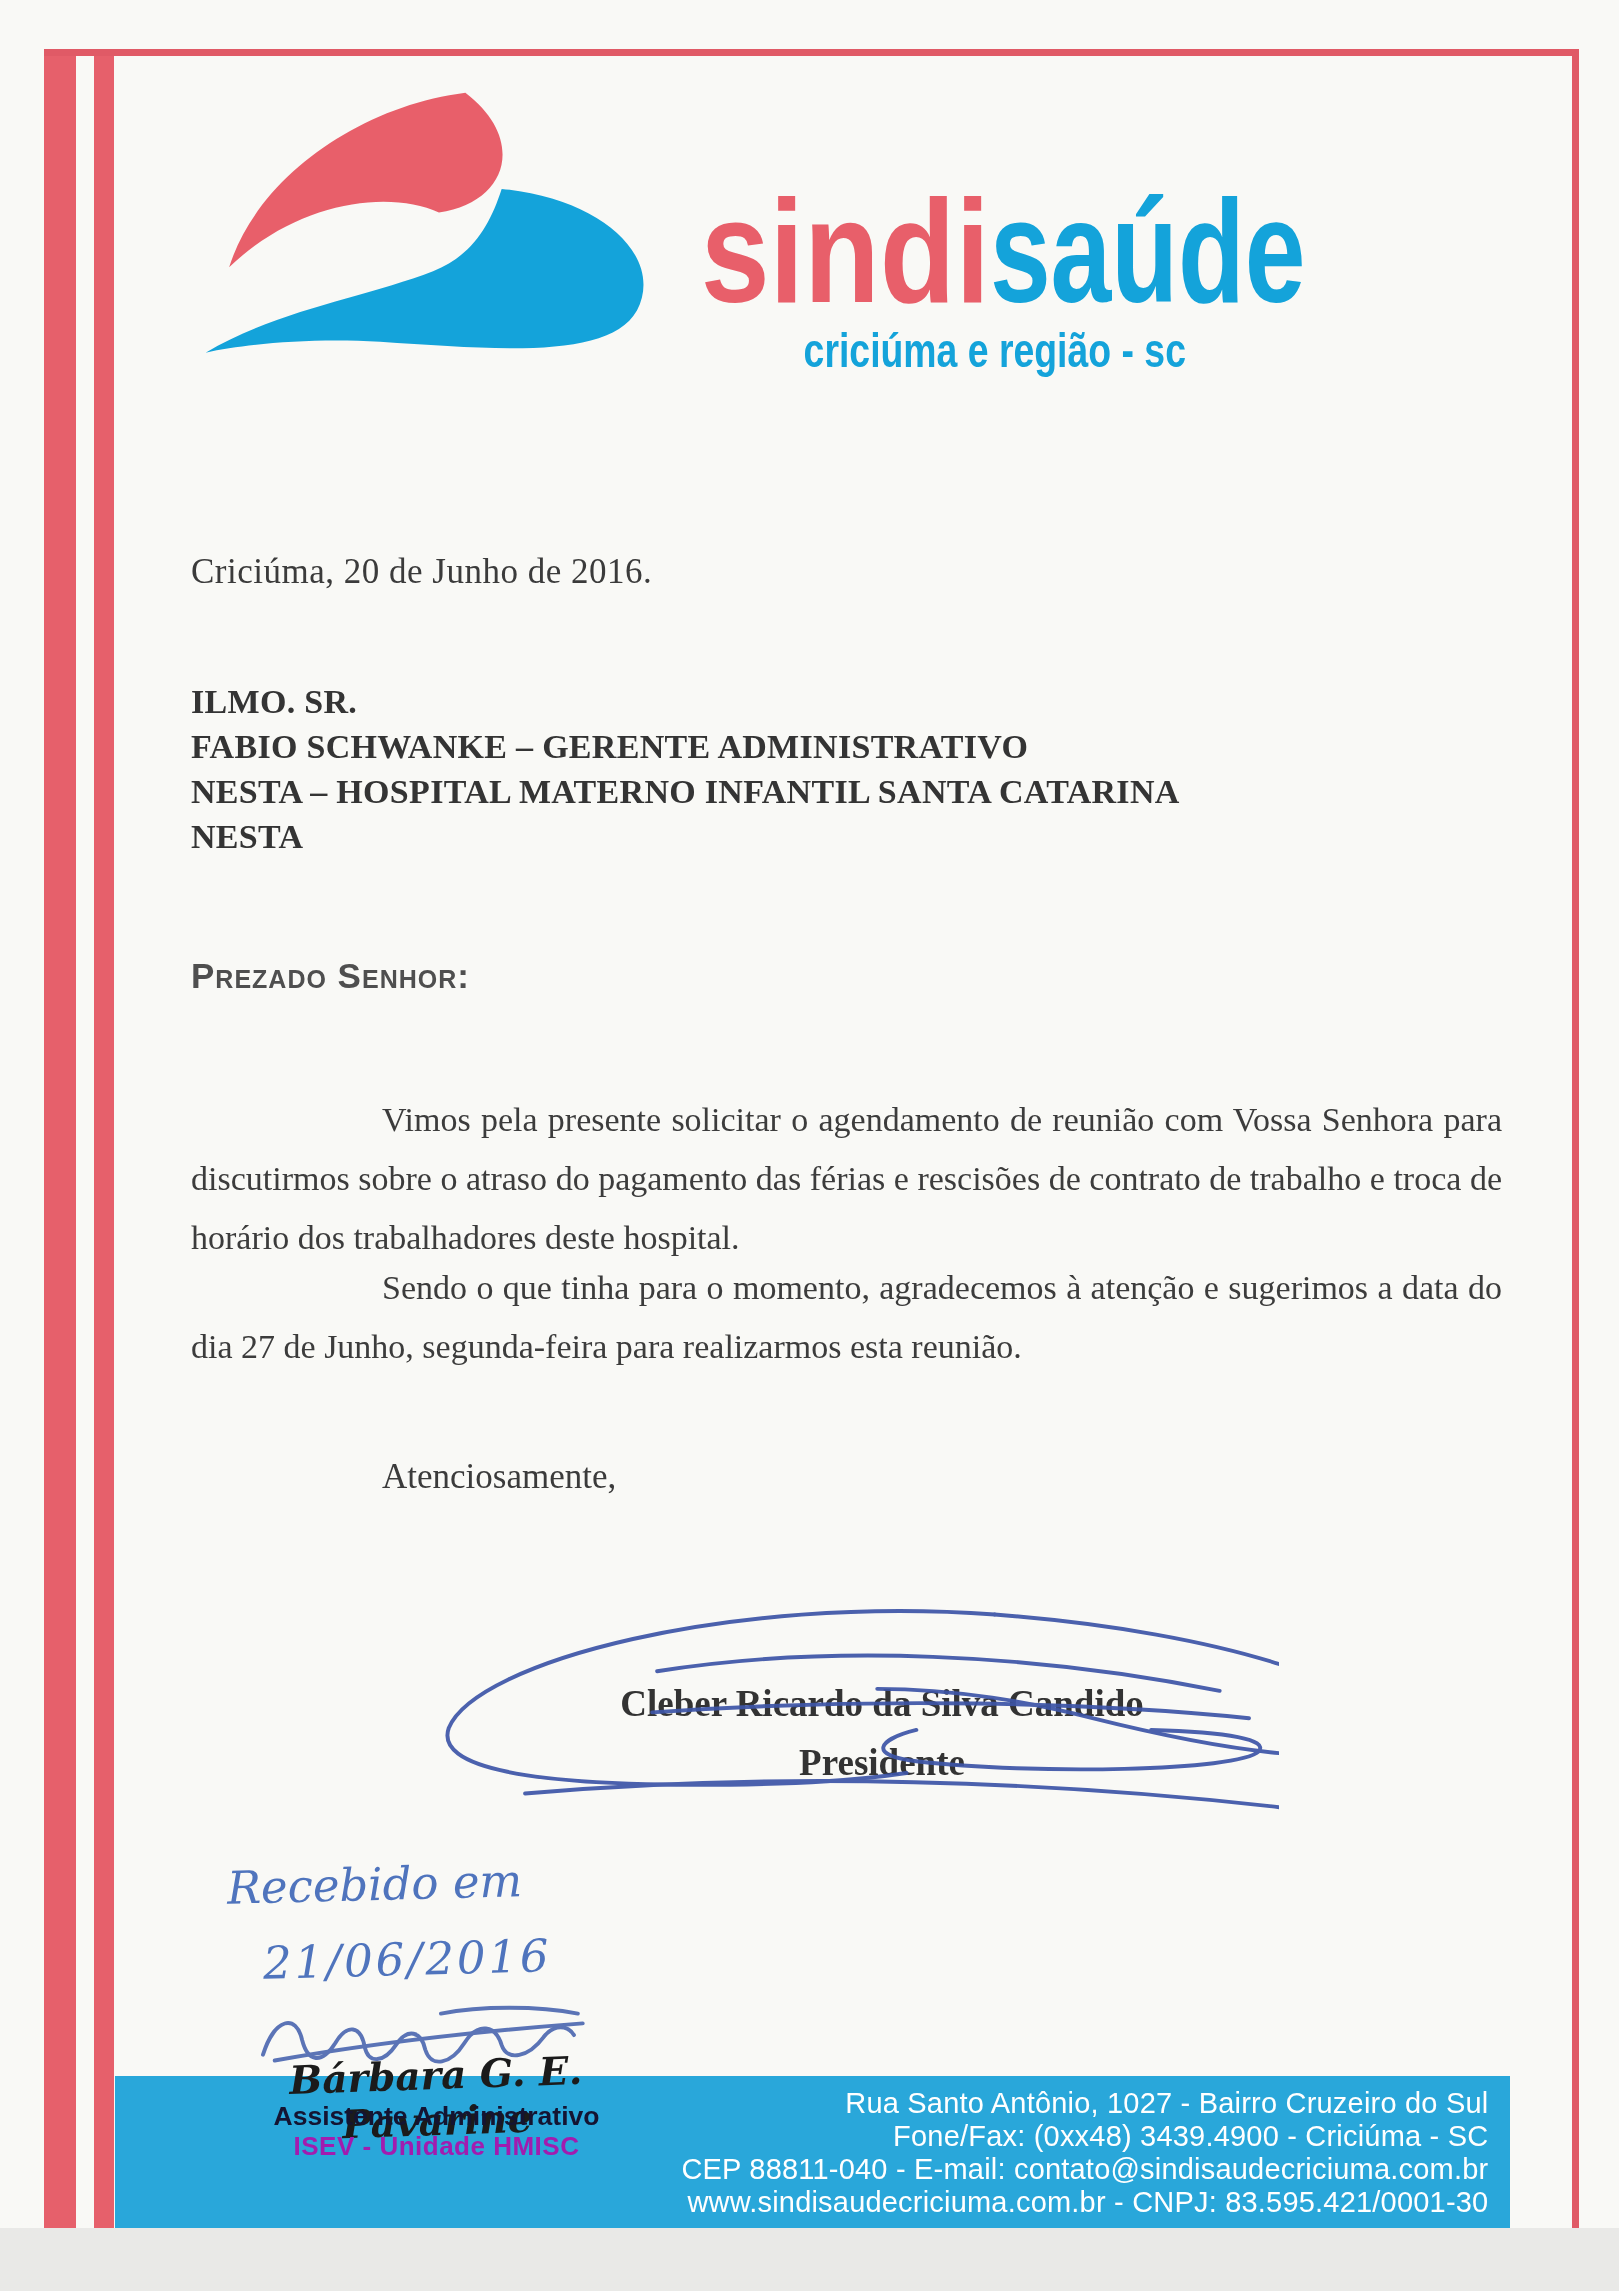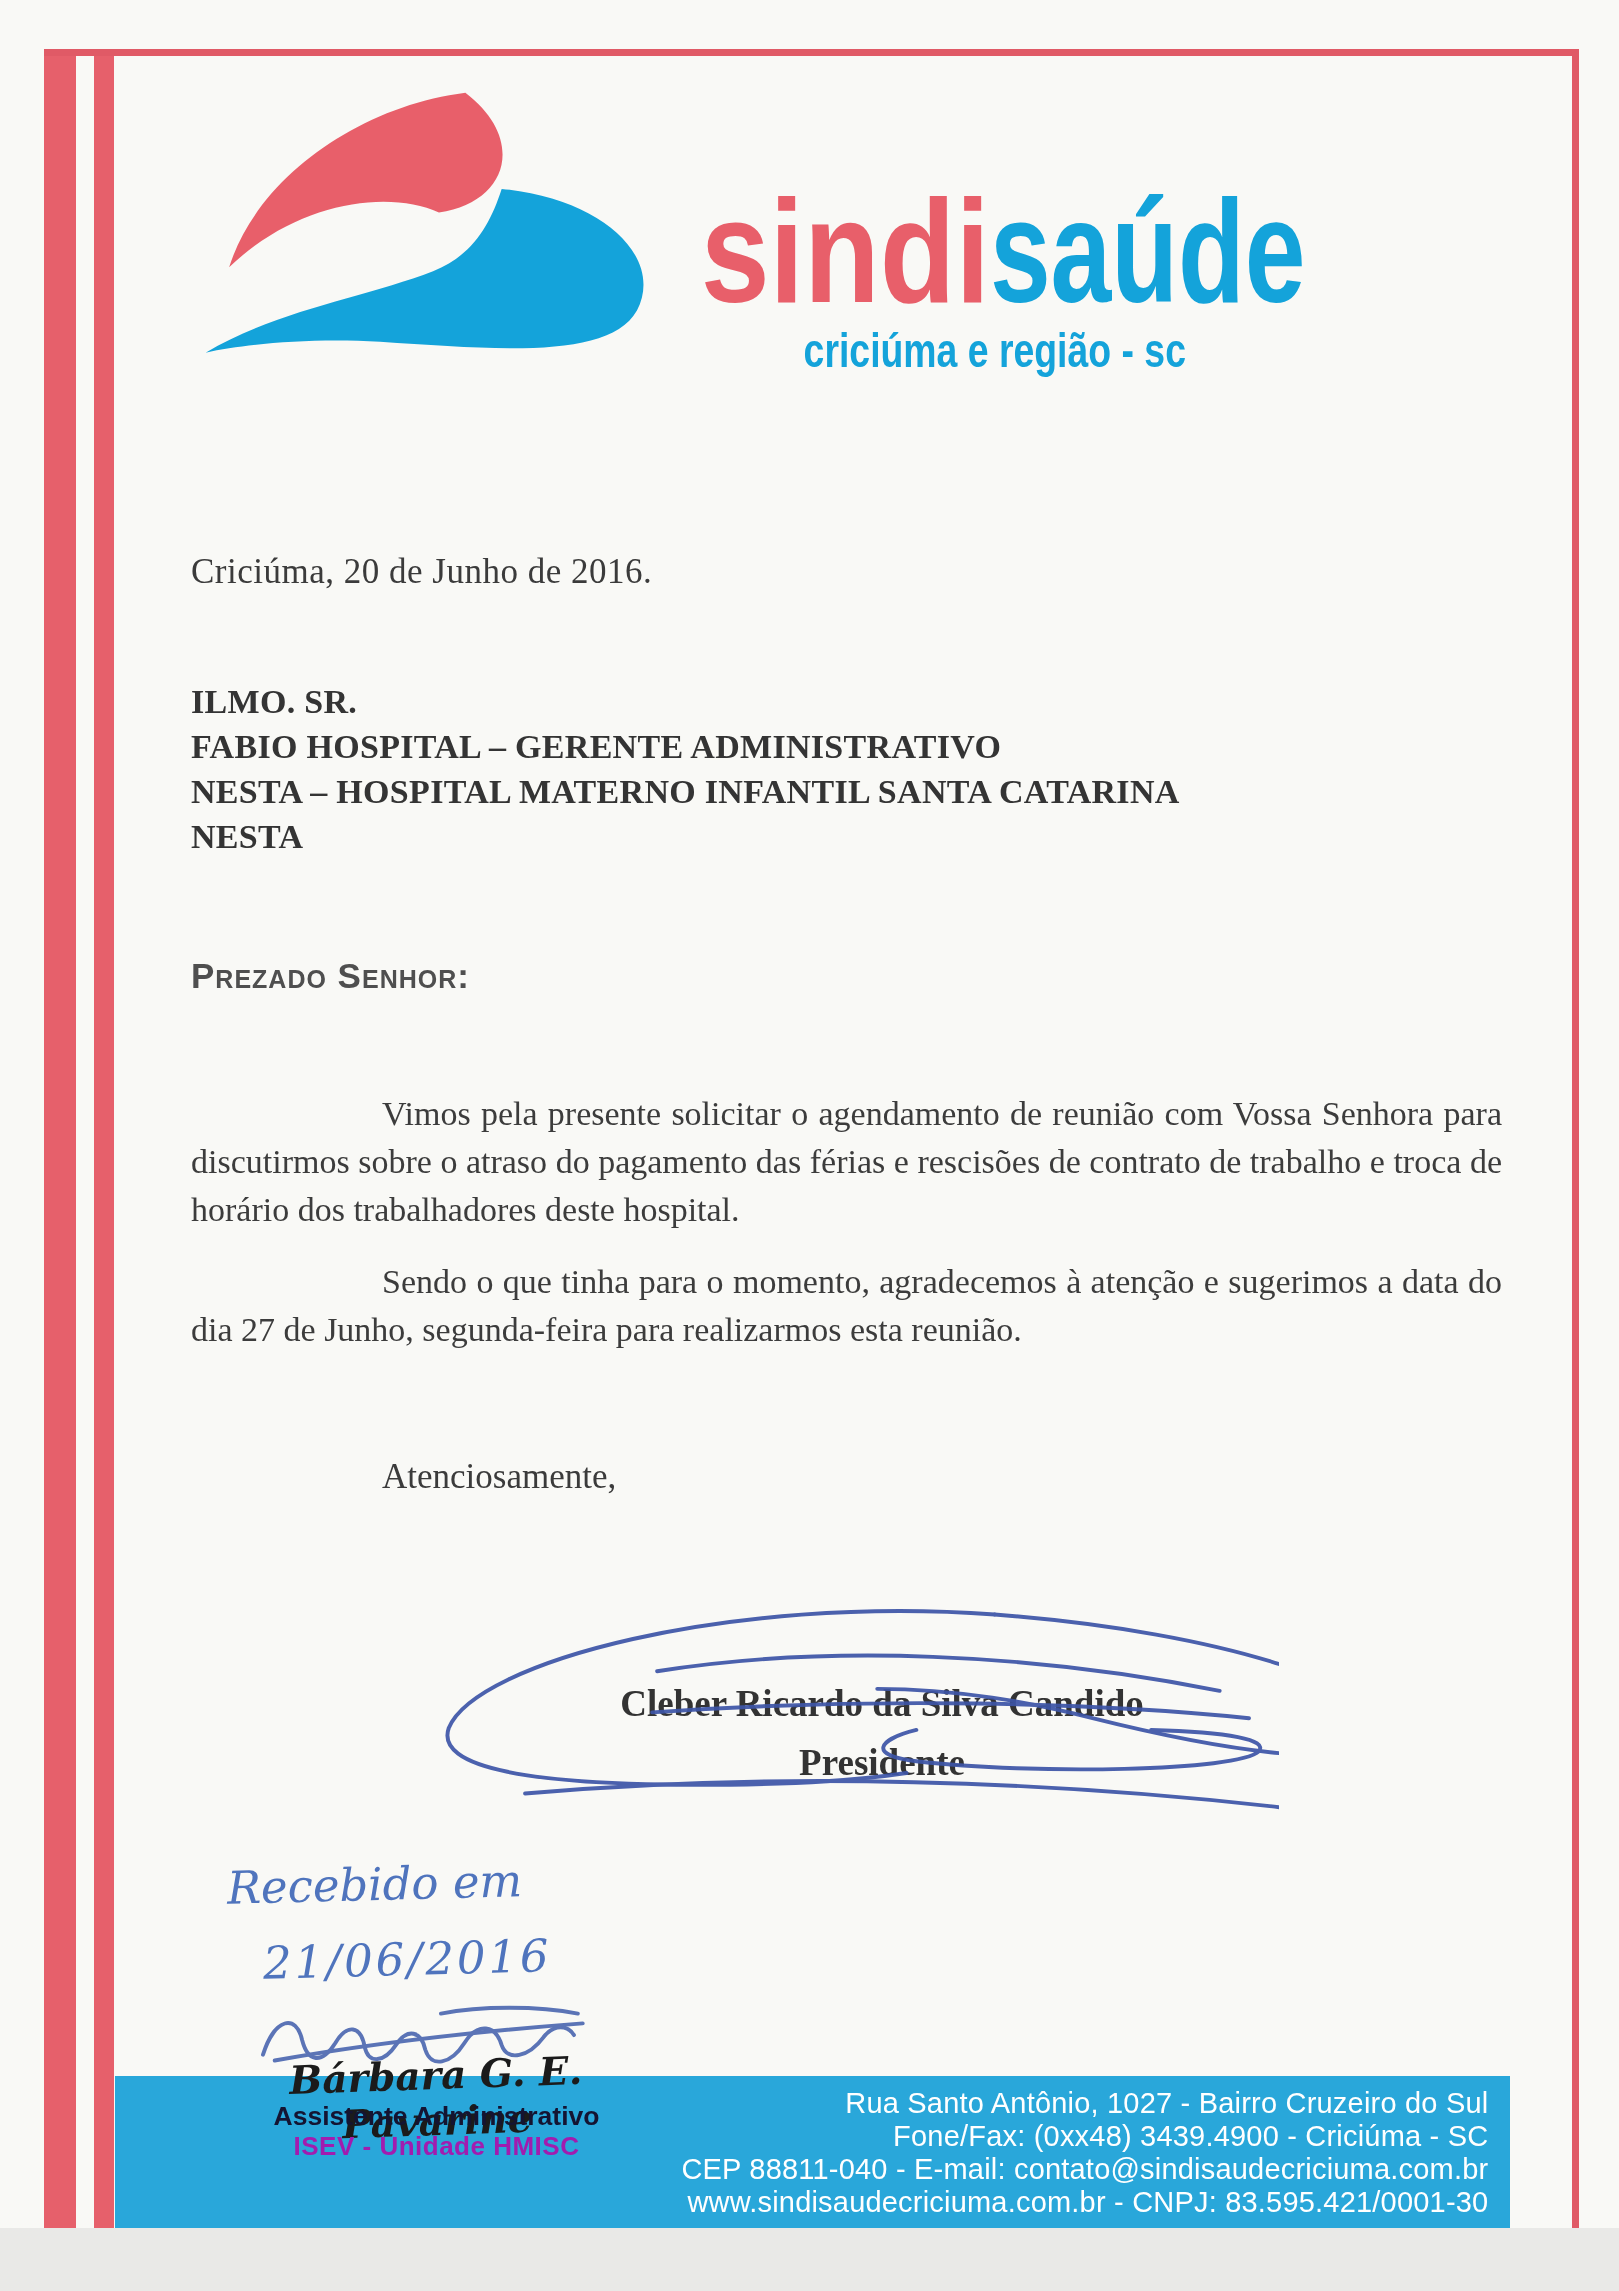--- a/index.html
+++ b/index.html
@@ -22,21 +22,21 @@
   .logo-svg{position:absolute;left:186px;top:83px;}
 
   
   .date{position:absolute;left:191px;top:512px;font-size:35px;letter-spacing:0.5px;margin-top:40px;}
   .recipient{position:absolute;left:191px;top:679px;font-weight:bold;font-size:34px;line-height:45px;color:#343434;letter-spacing:0.3px;}
   .salutation{
     position:absolute;left:191px;top:956px;
     font-family:"Liberation Sans", sans-serif;
     font-variant:small-caps;font-weight:bold;font-size:35px;color:#4f4f4f;letter-spacing:1px;
   }
-  .para{position:absolute;left:191px;width:1311px;font-size:34px;line-height:48px;text-align:justify;text-indent:191px;color:#3c3c3c;}
+  .para{position:absolute;left:191px;width:1311px;font-size:34px;line-height:59px;text-align:justify;text-indent:191px;color:#3c3c3c;}
   .para-1{top:1090px;}
   .para-2{top:1258px;}
   .closing{position:absolute;left:382px;top:1457px;font-size:35px;}
 
   .signer{position:absolute;left:441px;top:1682px;width:882px;text-align:center;font-weight:bold;font-size:37px;color:#333;}
   .signer .title{margin-top:15.7px;}
   .sig-svg{position:absolute;left:407px;top:1593px;}
 
   
   .received{position:absolute;color:#4f74bd;font-style:italic;font-size:45px;font-family:"DejaVu Serif", serif;transform:rotate(-1.5deg);}
@@ -85,21 +85,21 @@
     </g>
     <text x="525" y="223" textLength="295" lengthAdjust="spacingAndGlyphs" font-family="Liberation Sans, sans-serif" font-weight="bold" font-size="150" fill="#e85f6a">sindi</text>
     <text x="820" y="223" textLength="322" lengthAdjust="spacingAndGlyphs" font-family="Liberation Sans, sans-serif" font-weight="bold" font-size="150" fill="#14a3da">saúde</text>
     <text x="630" y="290" textLength="390" lengthAdjust="spacingAndGlyphs" font-family="Liberation Sans, sans-serif" font-weight="bold" font-size="50" fill="#14a3da">criciúma e região - sc</text>
   </svg>
 
   <div class="date">Criciúma, 20 de Junho de 2016.</div>
 
   <div class="recipient">
     <div>ILMO. SR.</div>
-    <div>FABIO HOSPITAL – GERENTE ADMINISTRATIVO</div>
+    <div>FABIO SCHWANKE – GERENTE ADMINISTRATIVO</div>
     <div>NESTA – HOSPITAL MATERNO INFANTIL SANTA CATARINA</div>
     <div>NESTA</div>
   </div>
 
   <div class="salutation">Prezado Senhor:</div>
 
   <div class="para para-1">Vimos pela presente solicitar o agendamento de reunião com Vossa Senhora para discutirmos sobre o atraso do pagamento das férias e rescisões de contrato de trabalho e troca de horário dos trabalhadores deste hospital.</div>
   <div class="para para-2">Sendo o que tinha para o momento, agradecemos à atenção e sugerimos a data do dia 27 de Junho, segunda-feira para realizarmos esta reunião.</div>
 
   <div class="closing">Atenciosamente,</div>

